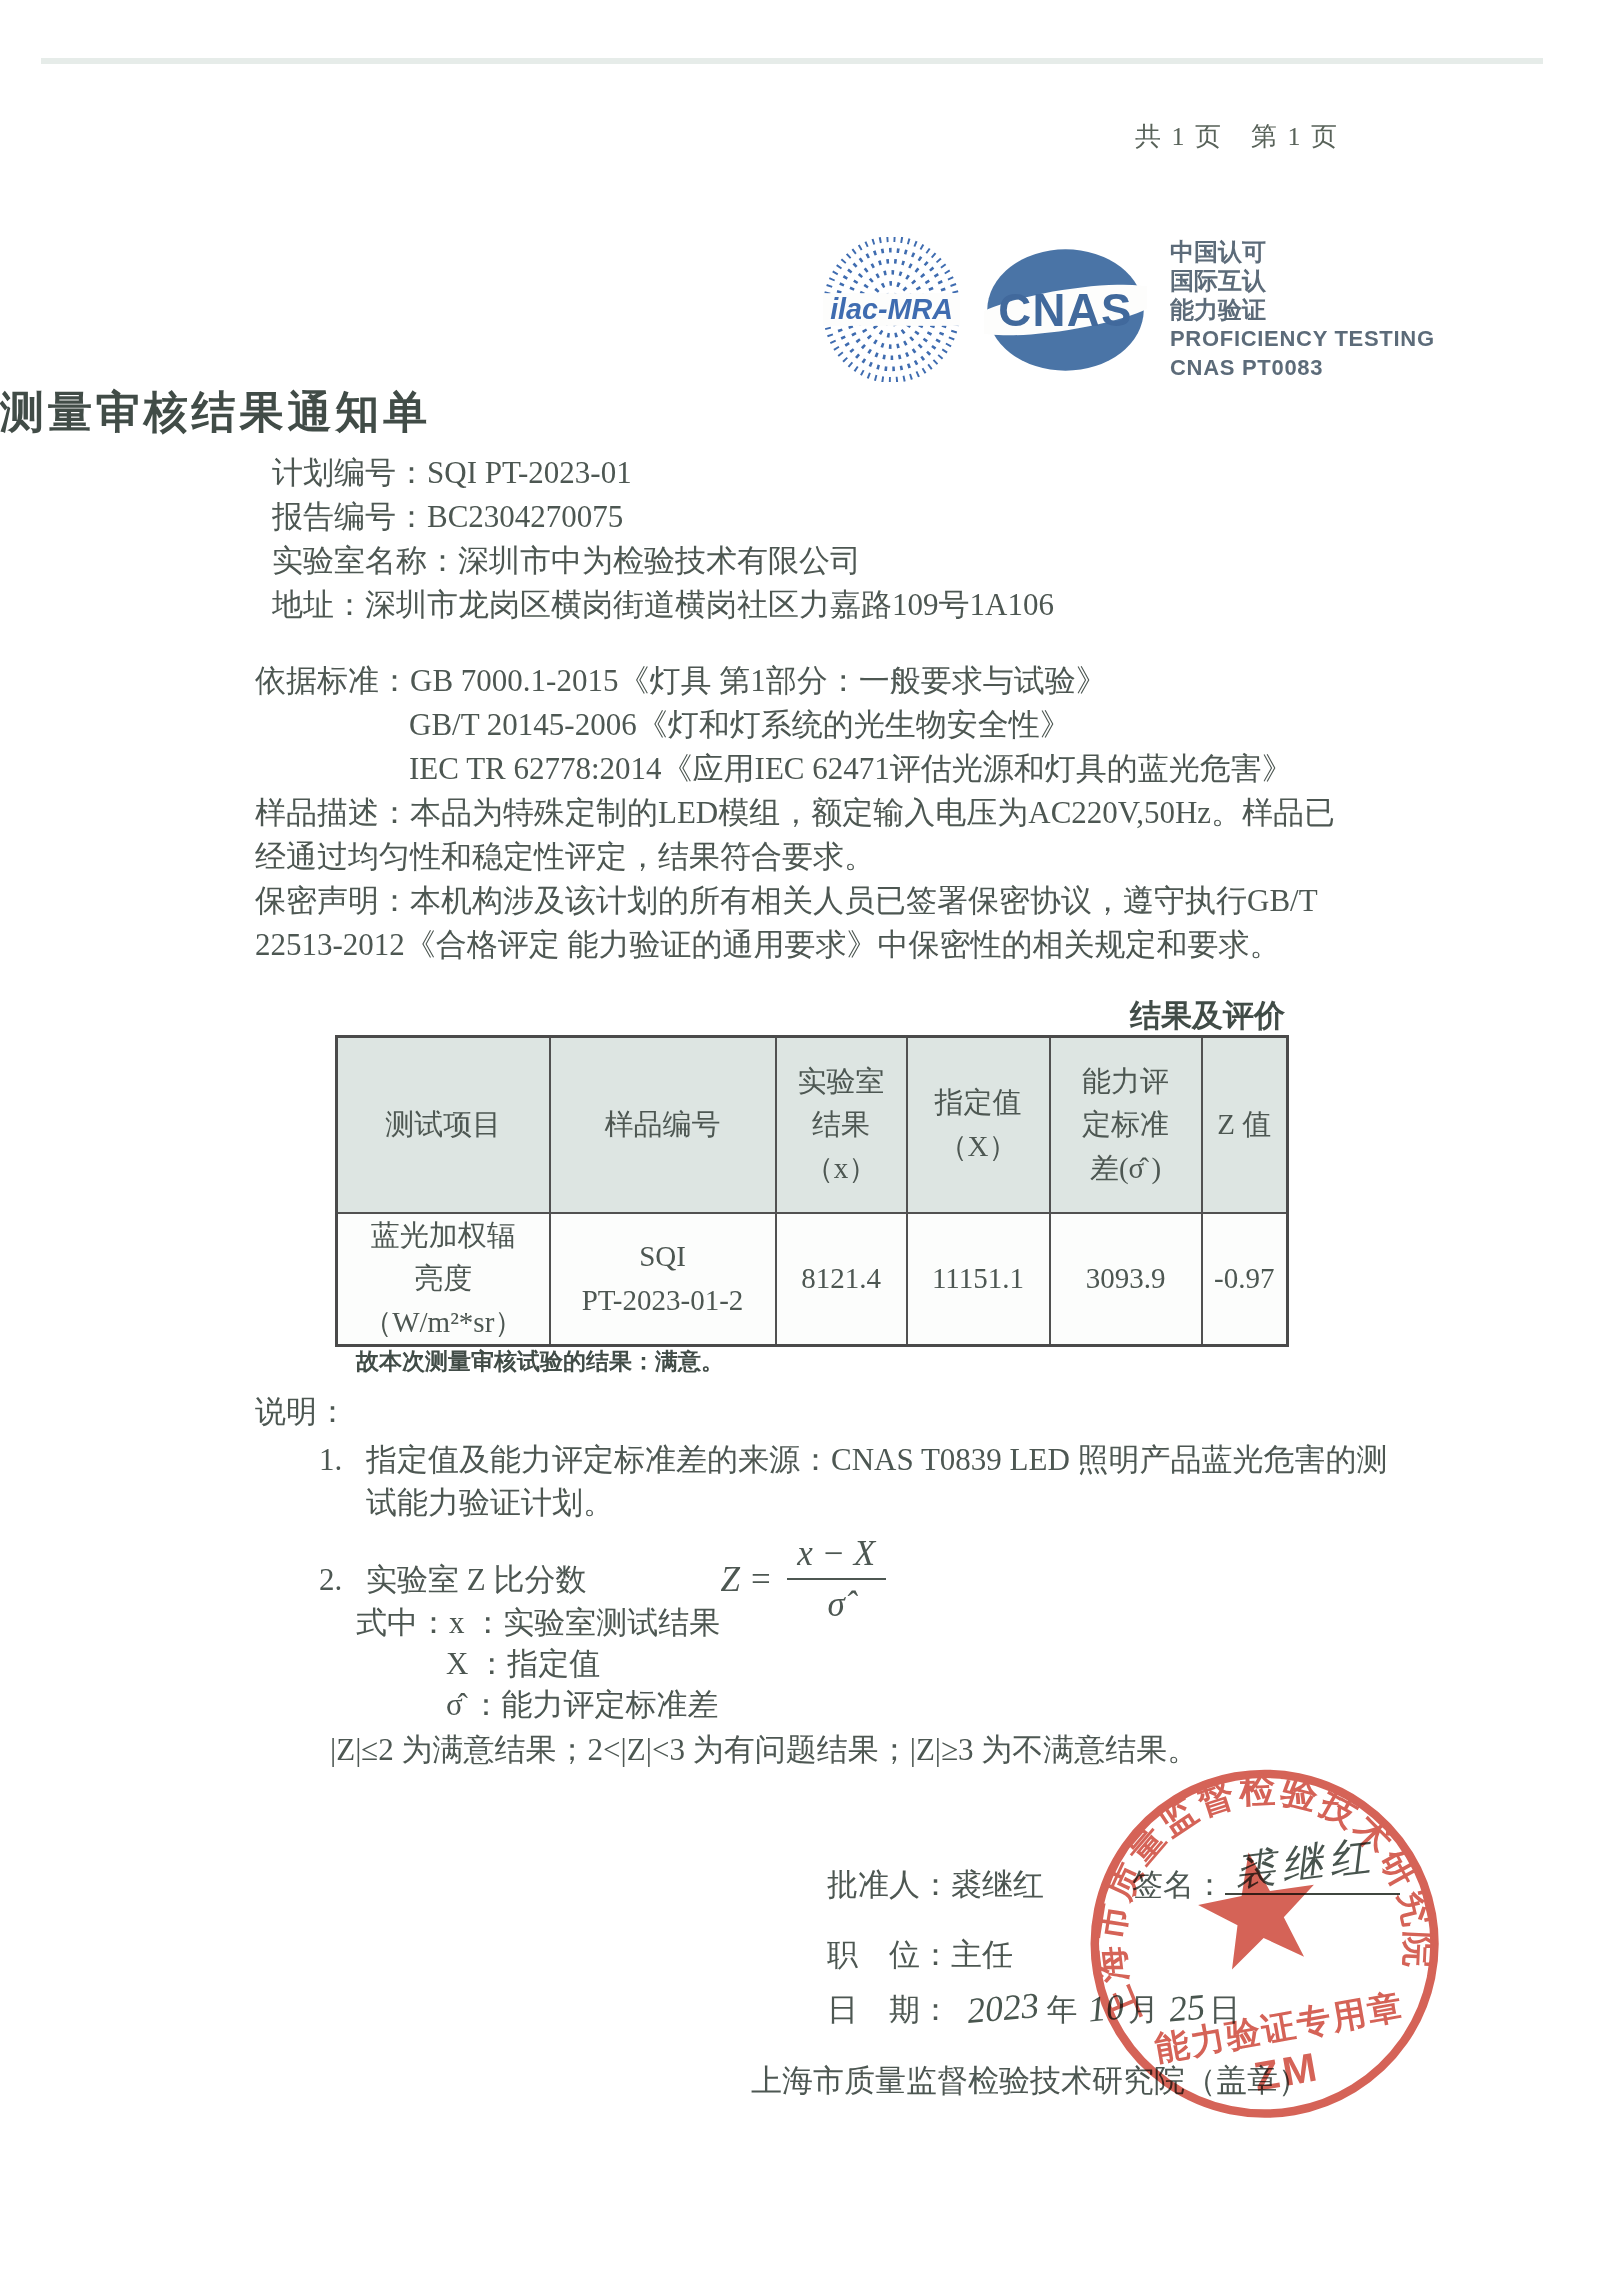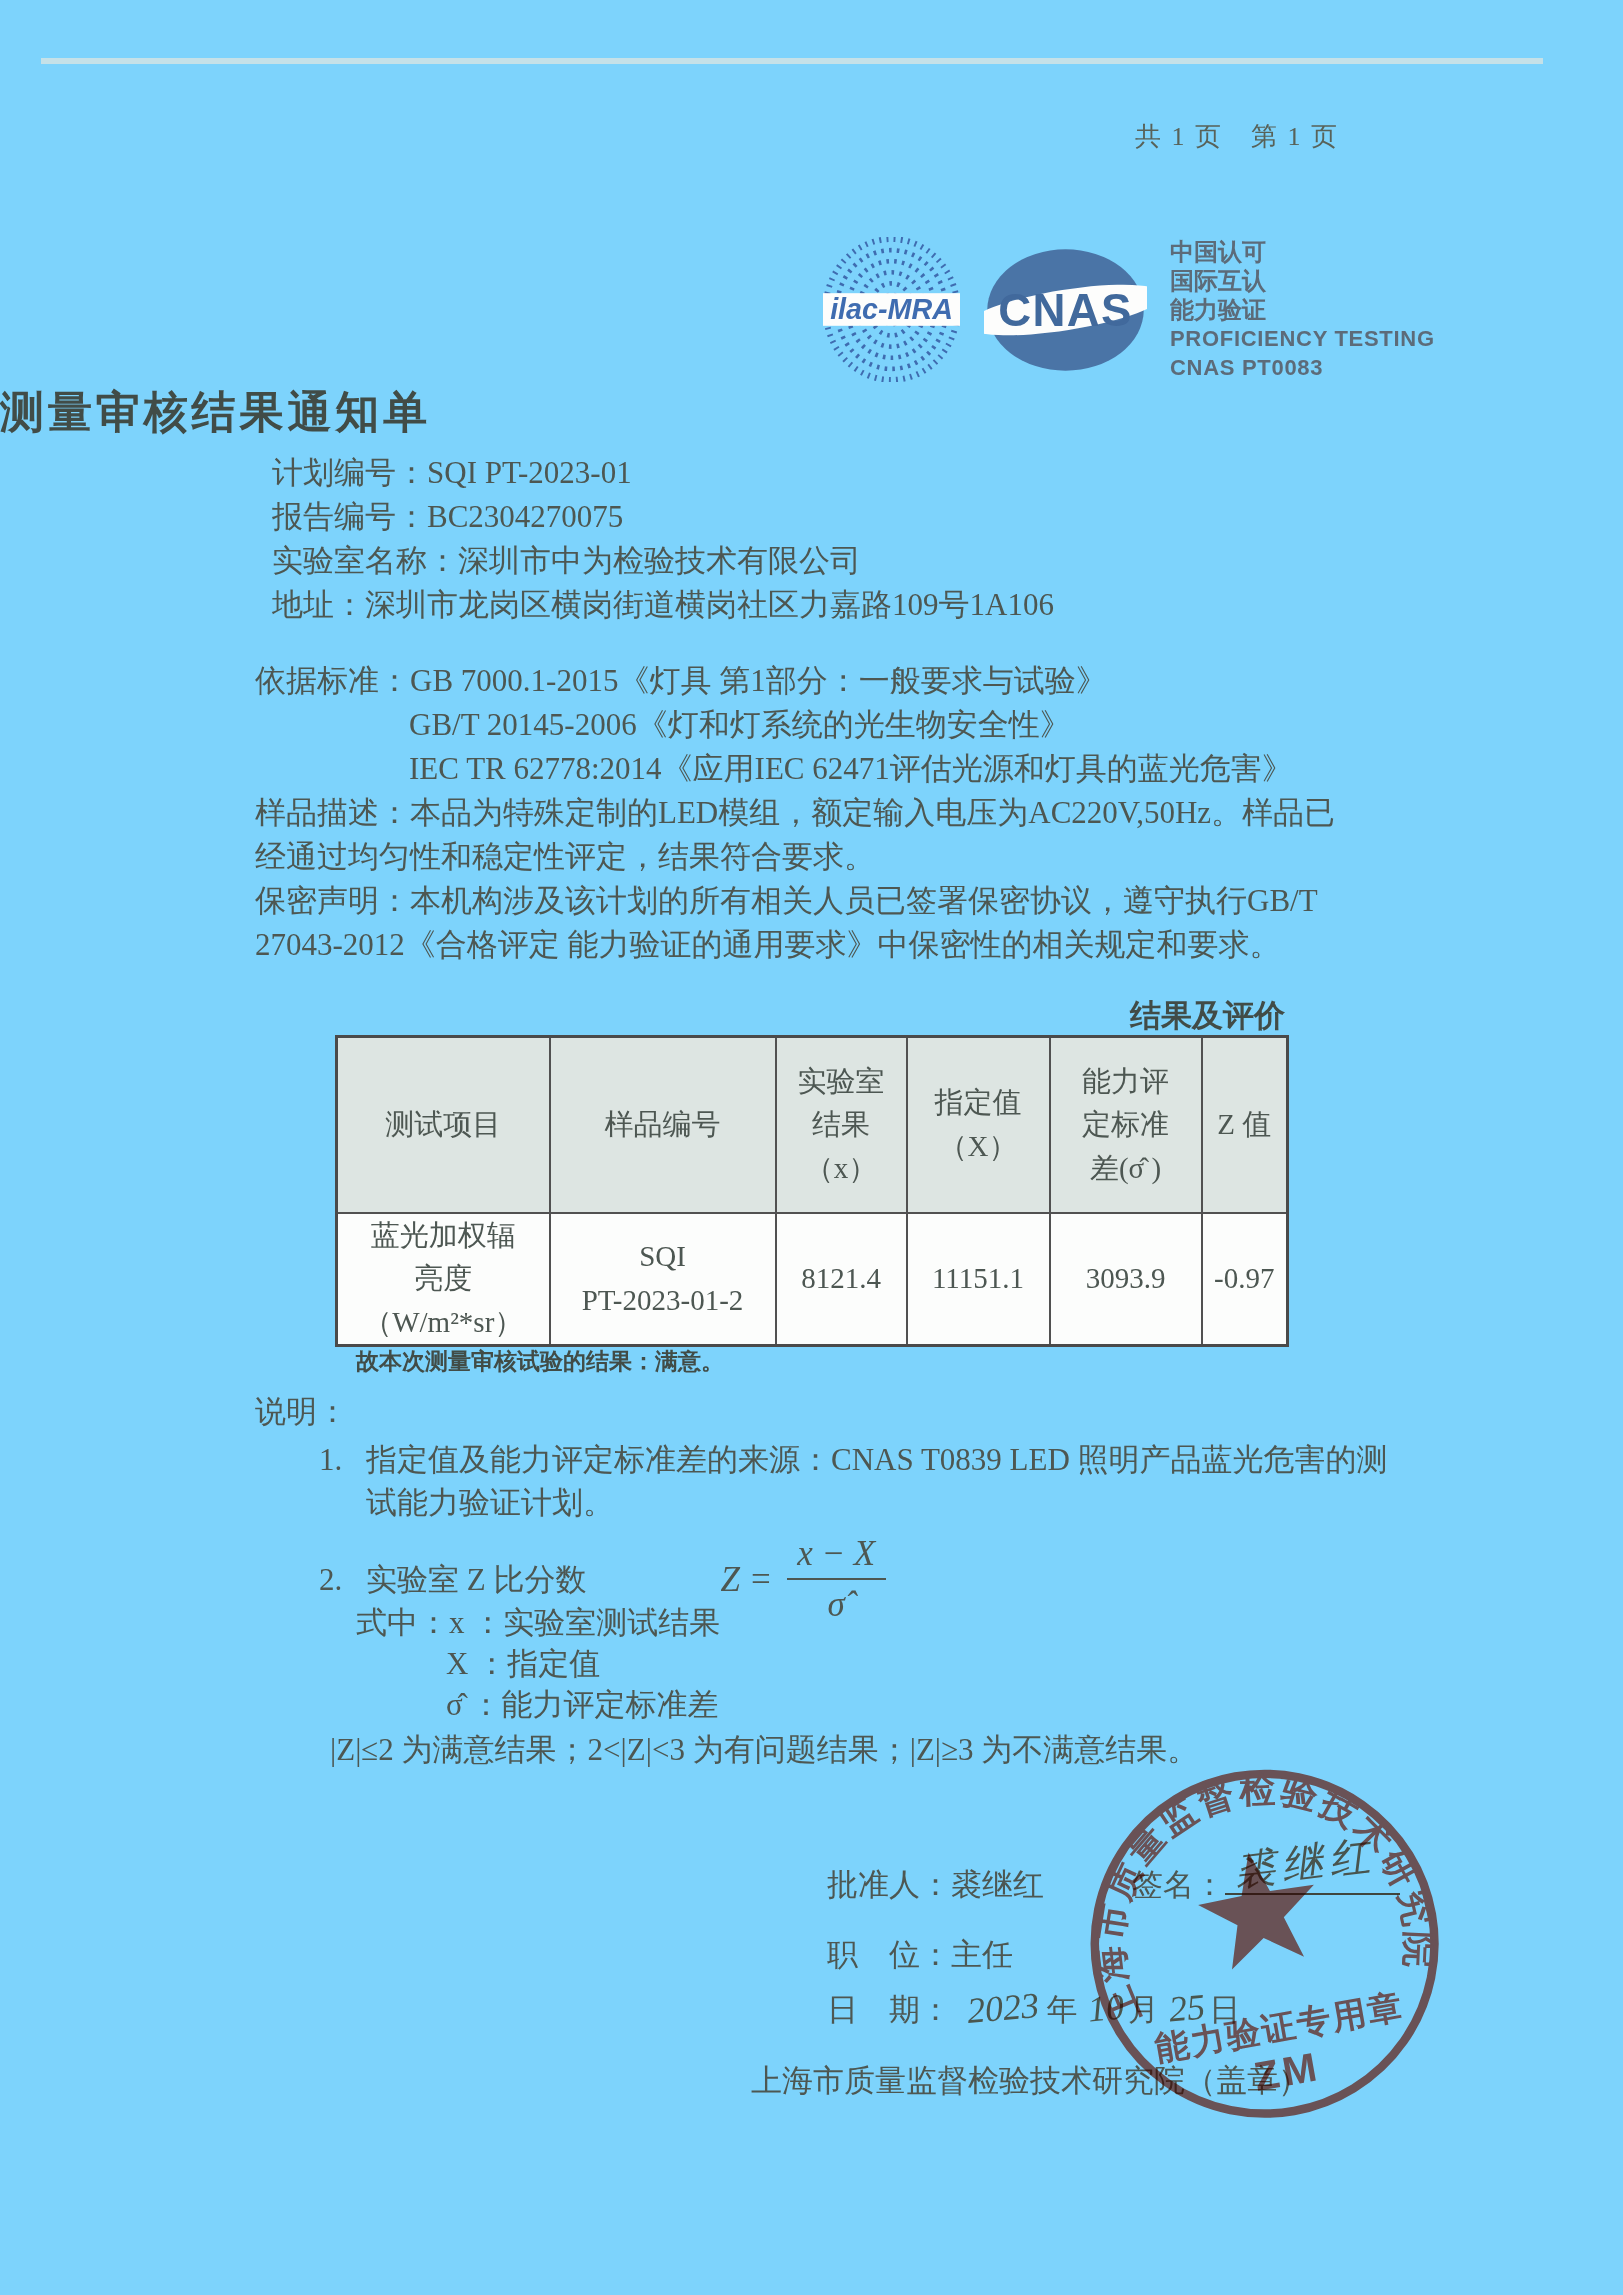--- a/index.html
+++ b/index.html
@@ -1,16 +1,16 @@
 <!DOCTYPE html>
 <html style="font-size:10.5px"><head>
 <meta charset="utf-8">
 <style>
   html,body{margin:0;padding:0;background:#e8e8e8;}
-  .page{position:relative;width:1623px;height:2295px;background:#7dd3fc;overflow:hidden;
+  .page{position:relative;width:1623px;height:2295px;background:#ffffff;overflow:hidden;
         font-family:"Liberation Serif","DejaVu Serif",serif;color:#4d5752;}
   .abs{position:absolute;}
   .scanline{top:58px;left:41px;width:1502px;height:5.9px;background:#dde5e2;opacity:.75;}
   .pagination{top:119px;left:1135px;font-size:26px;letter-spacing:2px;color:#586259;}
   .logos{top:237px;left:823px;display:flex;align-items:center;gap:23.5px;}
   .certlines{font-family:"Liberation Sans","DejaVu Sans",sans-serif;color:#5c6b79;font-weight:bold;}
   .certlines .cn{font-size:24px;line-height:29px;}
   .certlines .en{font-size:22px;line-height:29px;letter-spacing:0.7px;}
   .title{top:383px;left:0;width:100%;font-size:44px;font-weight:bold;
          letter-spacing:3.9px;color:#414c47;}
@@ -96,21 +96,21 @@
     <div>地址：深圳市龙岗区横岗街道横岗社区力嘉路109号1A106</div>
   </div>
 
   <div class="abs bodyblock">
     <div>依据标准：GB 7000.1-2015《灯具 第1部分：一般要求与试验》</div>
     <div class="ind">GB/T 20145-2006《灯和灯系统的光生物安全性》</div>
     <div class="ind">IEC TR 62778:2014《应用IEC 62471评估光源和灯具的蓝光危害》</div>
     <div>样品描述：本品为特殊定制的LED模组，额定输入电压为AC220V,50Hz。样品已</div>
     <div>经通过均匀性和稳定性评定，结果符合要求。</div>
     <div>保密声明：本机构涉及该计划的所有相关人员已签署保密协议，遵守执行GB/T</div>
-    <div>27043-2012《合格评定 能力验证的通用要求》中保密性的相关规定和要求。</div>
+    <div>22513-2012《合格评定 能力验证的通用要求》中保密性的相关规定和要求。</div>
   </div>
 
   <div class="abs rtitle">结果及评价</div>
 
   <div class="abs rtable">
     <table>
       <colgroup>
         <col style="width:213px">
           <col style="width:226px">
           <col style="width:131px">

